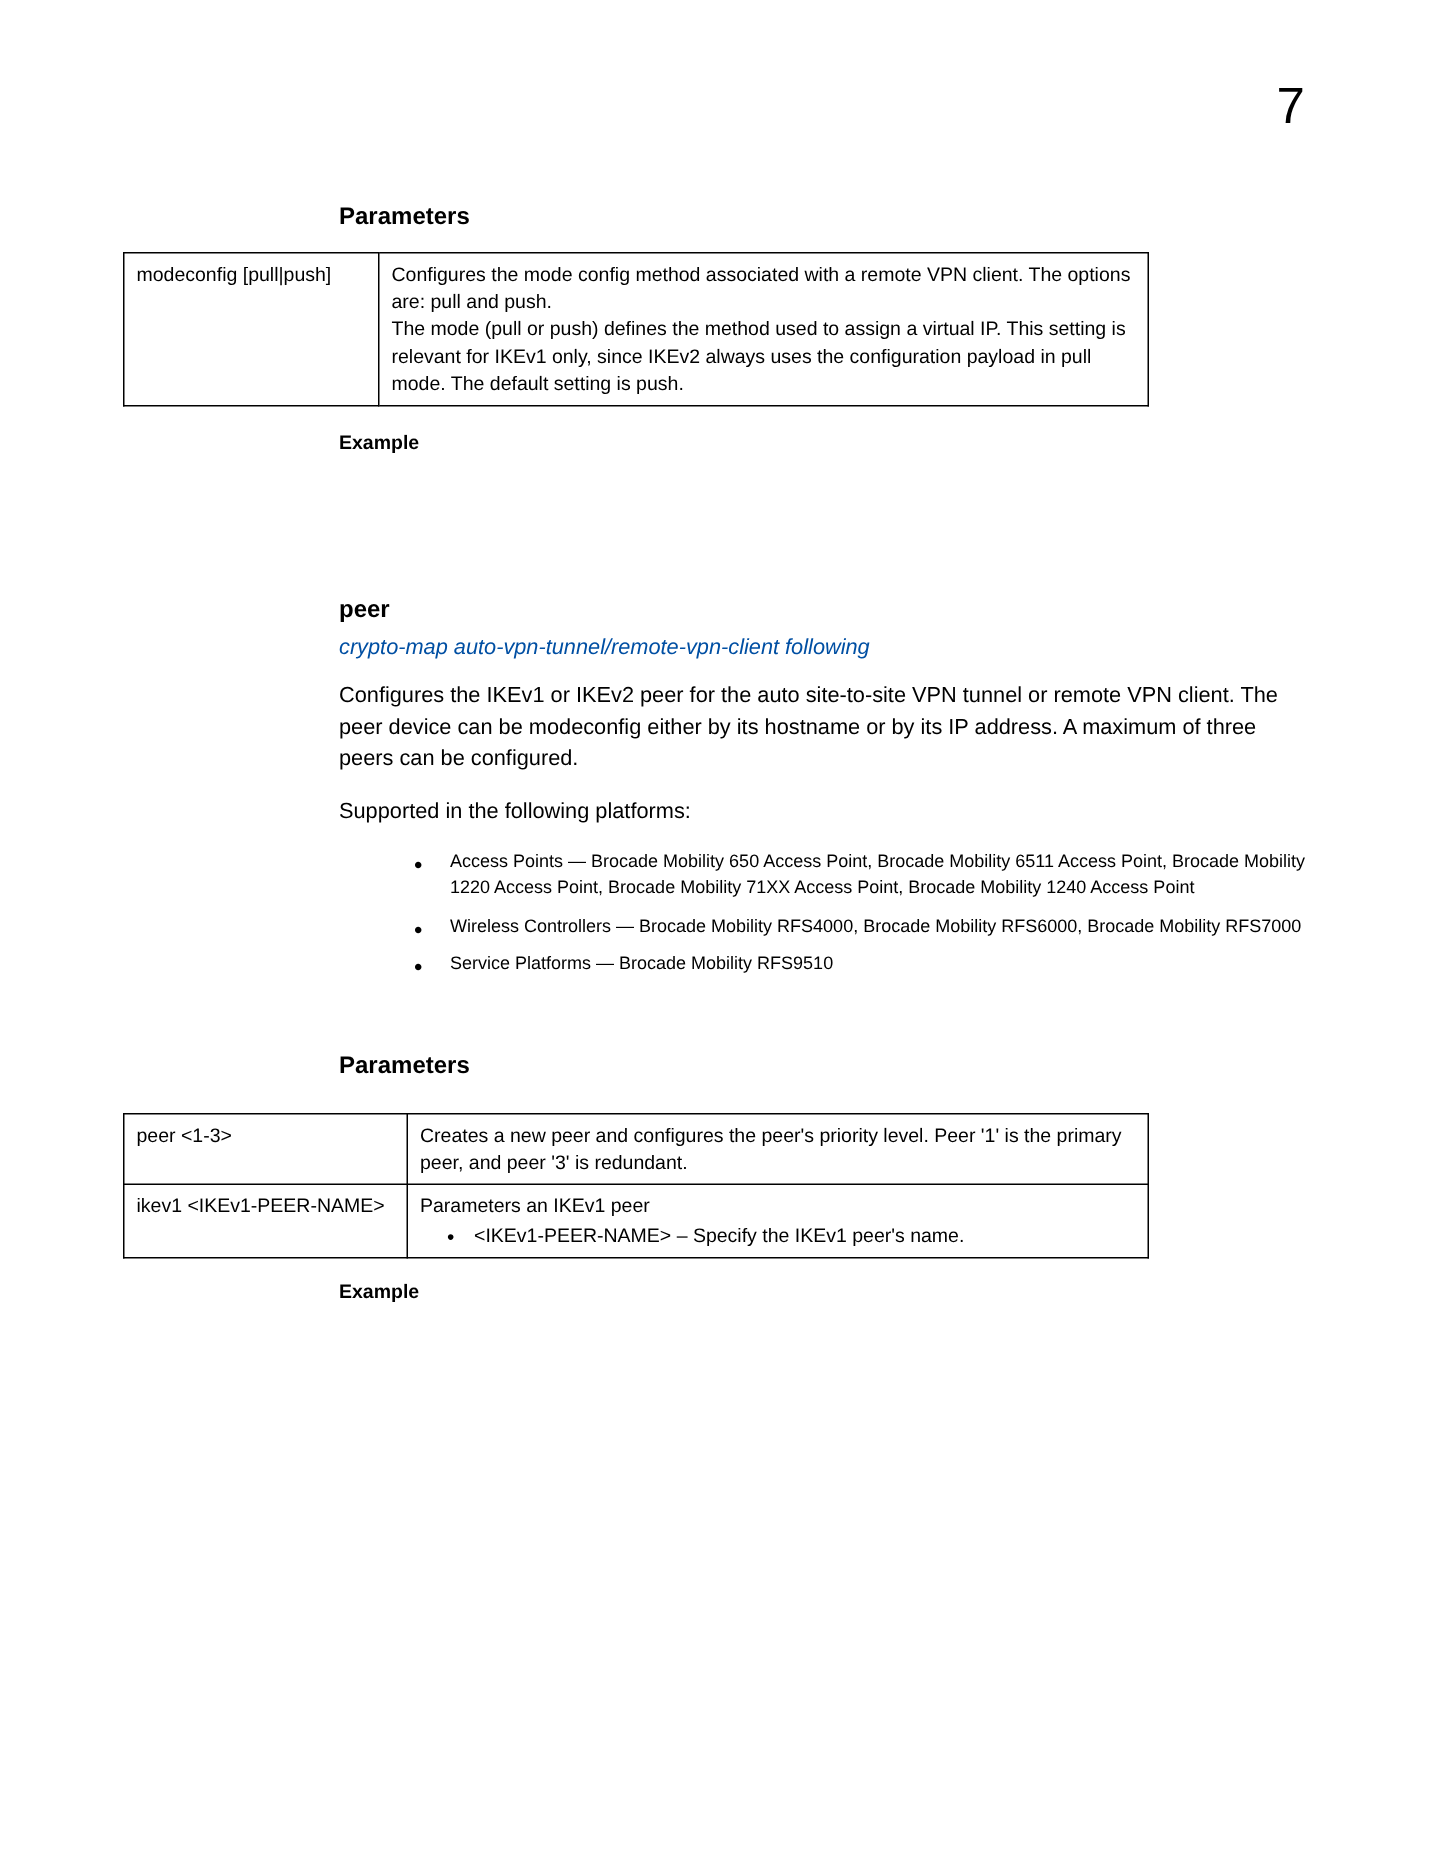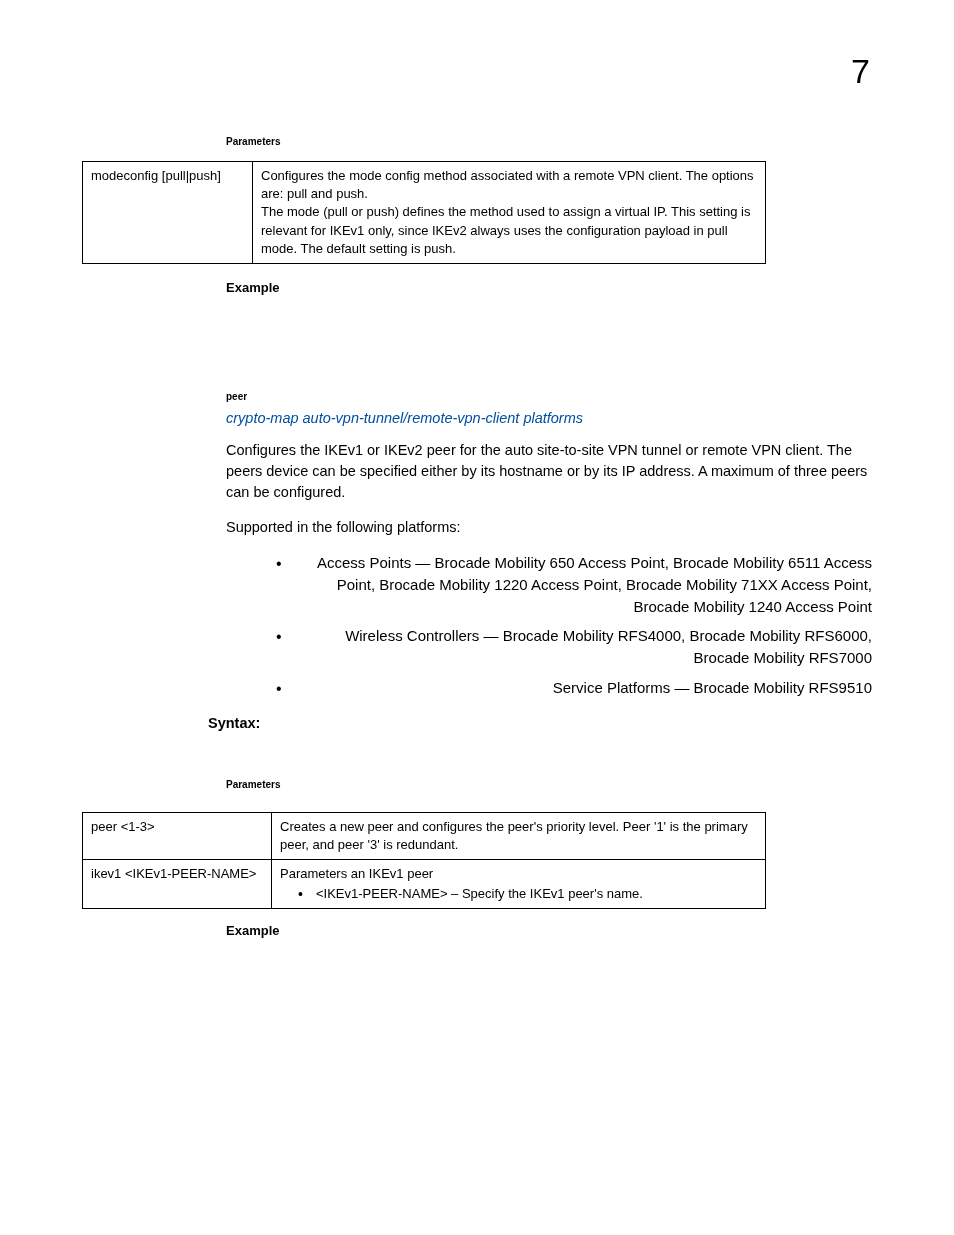--- a/index.html
+++ b/index.html
@@ -25,21 +25,21 @@
     font-weight: 400;
     color: #000;
   }
   .content {
     margin-left: 144px;
     margin-right: 0;
     padding-top: 84px;
   }
   .heading-bold {
     font-weight: bold;
-    font-size: 10px;
+    font-size: 16px;
     margin: 0 0 14px 0;
   }
   .heading-small-bold {
     font-weight: bold;
     font-size: 13px;
     margin: 0 0 18px 0;
   }
   .link-text {
     color: #004fa3;
     font-style: italic;
@@ -54,25 +54,24 @@
     margin: 0 0 14px 0;
     color: #000;
   }
   ul.bullets {
     margin: 0 0 16px 0;
     padding-left: 56px;
     list-style: none;
   }
   ul.bullets li {
     position: relative;
-    font-size: 15px;
+    font-size: 12px;
     line-height: 1.45;
     margin-bottom: 8px;
     padding-left: 18px;
-    text-align: right;
   }
   ul.bullets li::before {
     content: "•";
     position: absolute;
     left: -6px;
     top: 0;
     font-size: 16px;
   }
   .section-gap-tall { height: 78px; }
   .section-gap-med { height: 34px; }
@@ -132,33 +131,32 @@
     </tbody>
       </table>
 
     <div style="height:16px"></div>
     <div class="heading-small-bold">Example</div>
 
     <div class="section-gap-tall"></div>
 
     <div class="heading-bold" style="margin-bottom:8px">peer</div>
 
-    <a href="#" class="link-text">crypto-map auto-vpn-tunnel/remote-vpn-client platforms</a>
+    <a href="#" class="link-text">crypto-map auto-vpn-tunnel/remote-vpn-client following</a>
 
-    <p class="body-text">Configures the IKEv1 or IKEv2 peer for the auto site-to-site VPN tunnel or remote VPN client. The peers device can be specified either by its hostname or by its IP address. A maximum of three peers can be configured.</p>
+    <p class="body-text">Configures the IKEv1 or IKEv2 peer for the auto site-to-site VPN tunnel or remote VPN client. The peer device can be modeconfig either by its hostname or by its IP address. A maximum of three peers can be configured.</p>
 
     <p class="body-text">Supported in the following platforms:</p>
 
     <ul class="bullets">
       <li>Access Points — Brocade Mobility 650 Access Point, Brocade Mobility 6511 Access Point, Brocade Mobility 1220 Access Point, Brocade Mobility 71XX Access Point, Brocade Mobility 1240 Access Point</li>
       <li>Wireless Controllers — Brocade Mobility RFS4000, Brocade Mobility RFS6000, Brocade Mobility RFS7000</li>
       <li>Service Platforms — Brocade Mobility RFS9510</li>
     </ul>
 
-    <div class="heading-bold" style="font-size:14.5px; margin-left:-18px">Syntax:</div>
 
     <div class="section-gap-med"></div>
 
     <div class="heading-bold">Parameters</div>
 
     <div style="height:8px"></div>
 
     <table class="param-table">
       <tbody>
           <tr>

